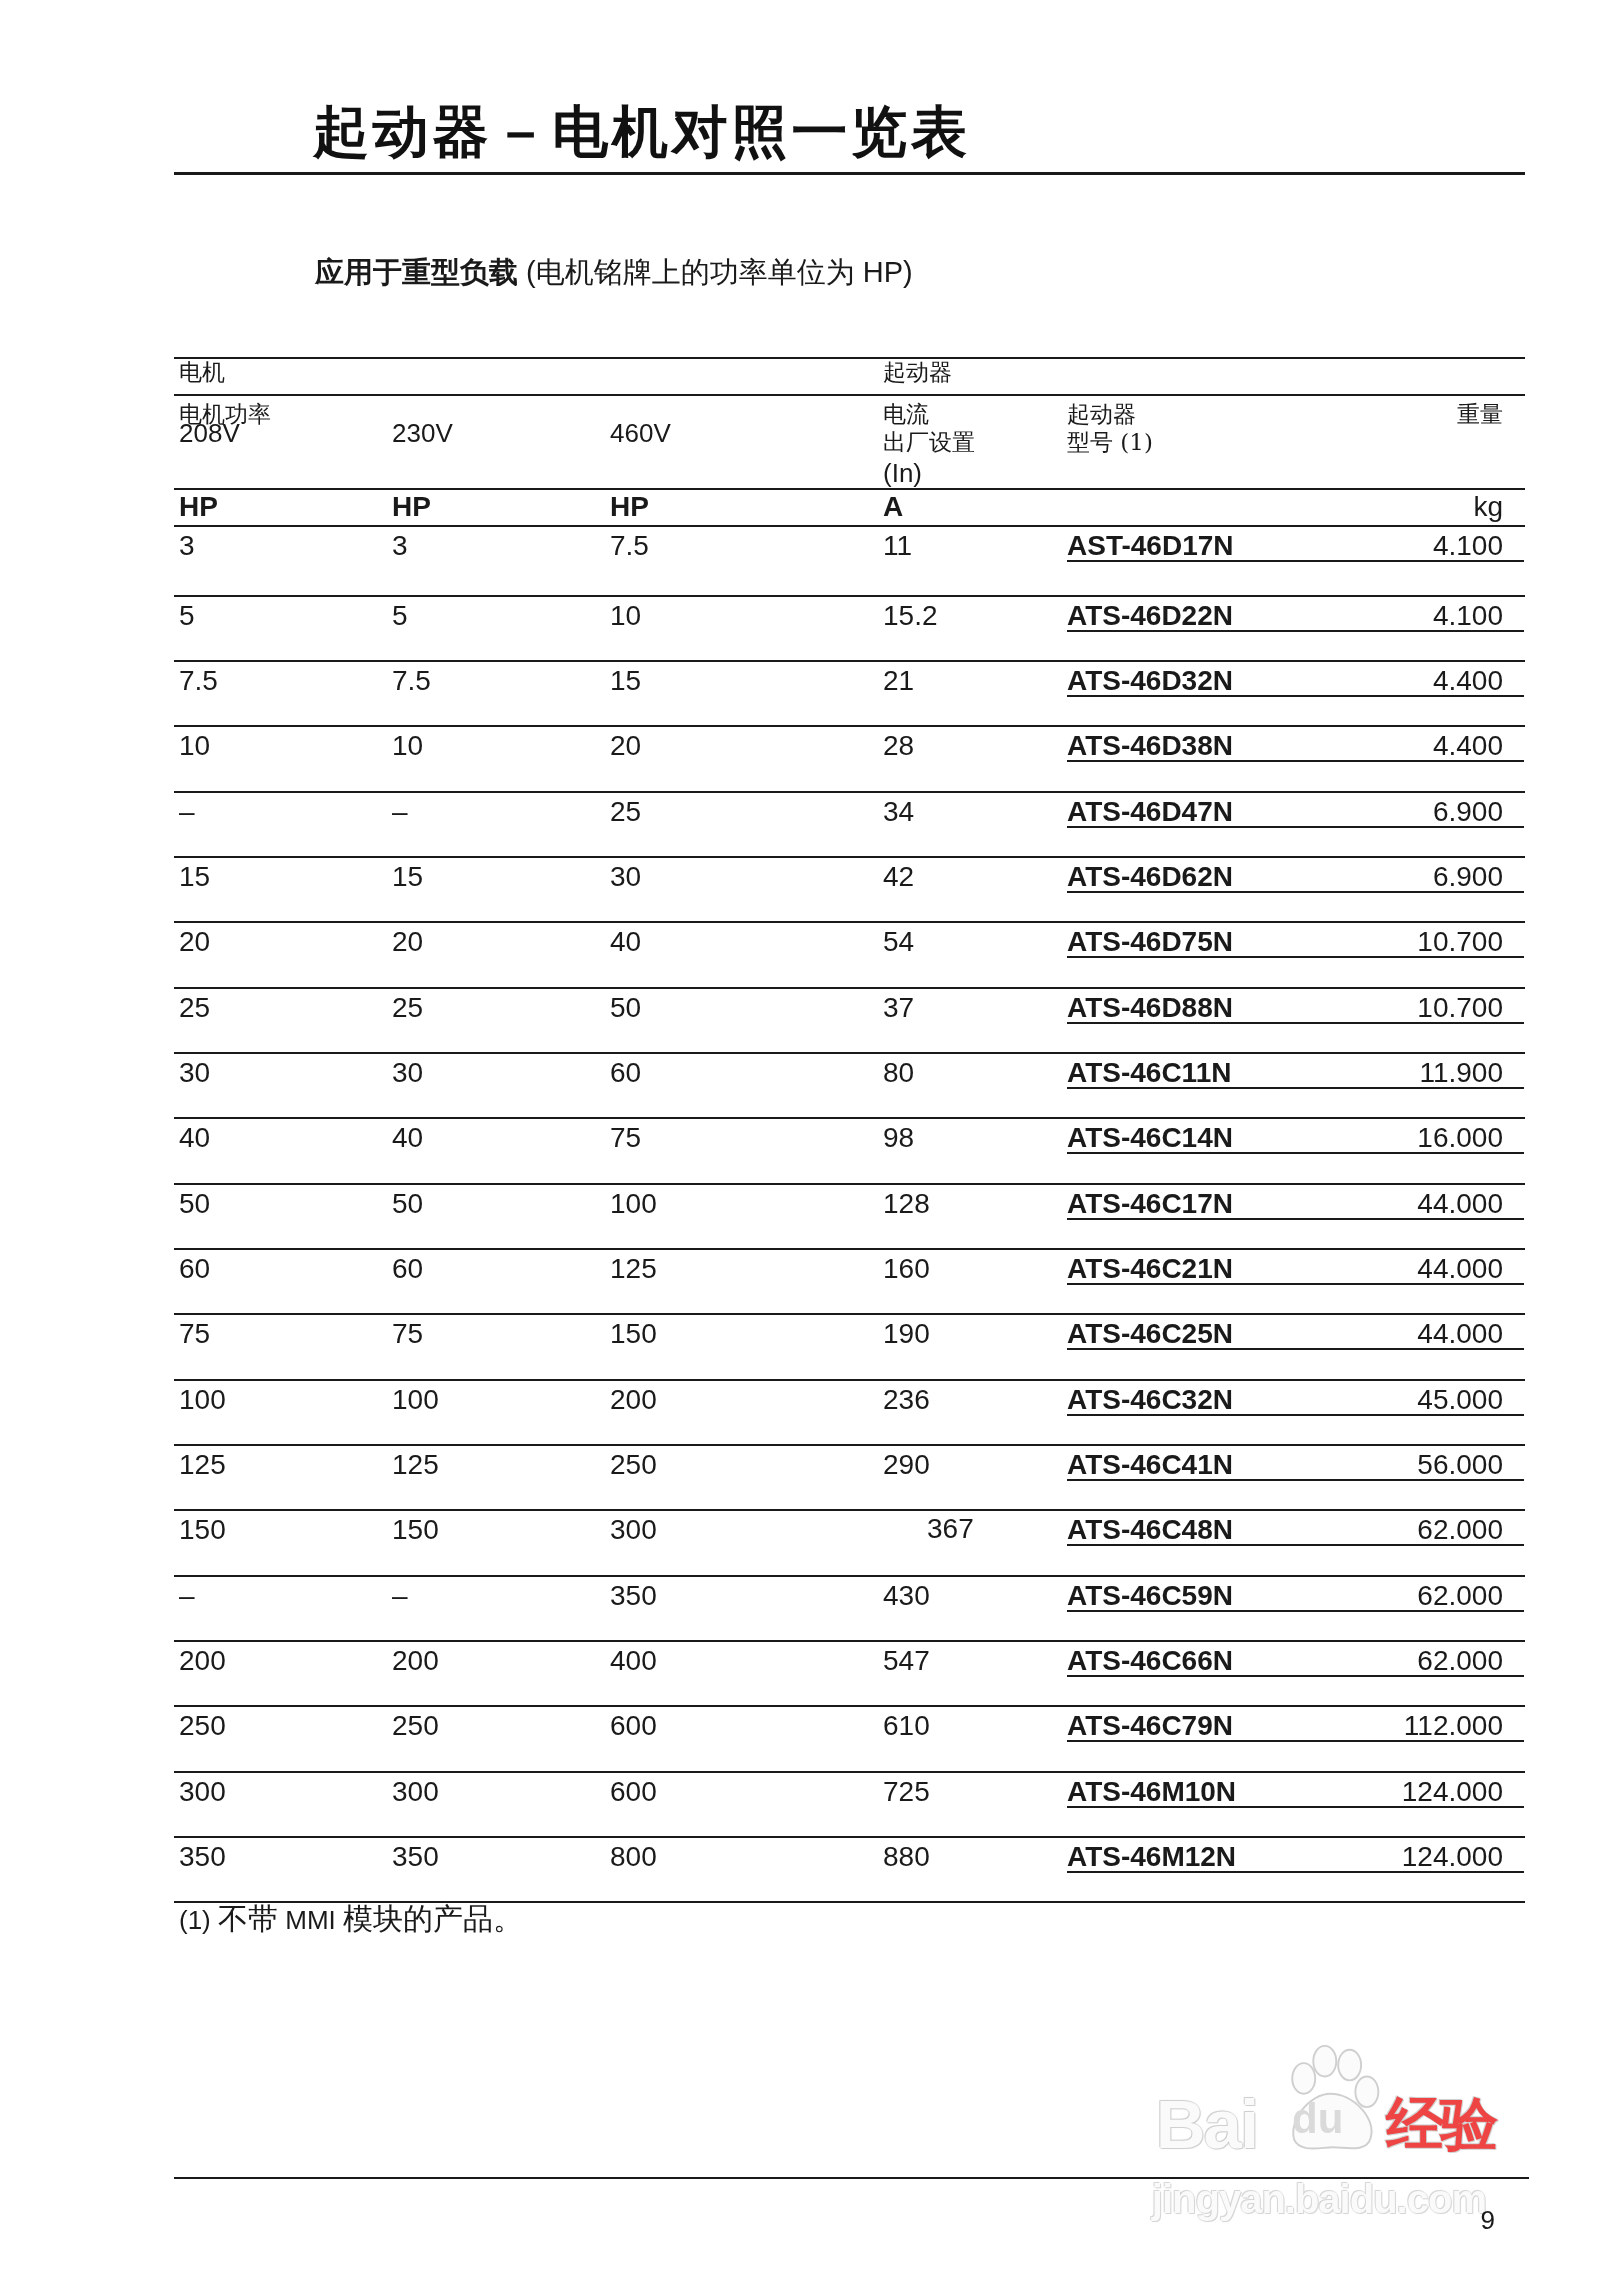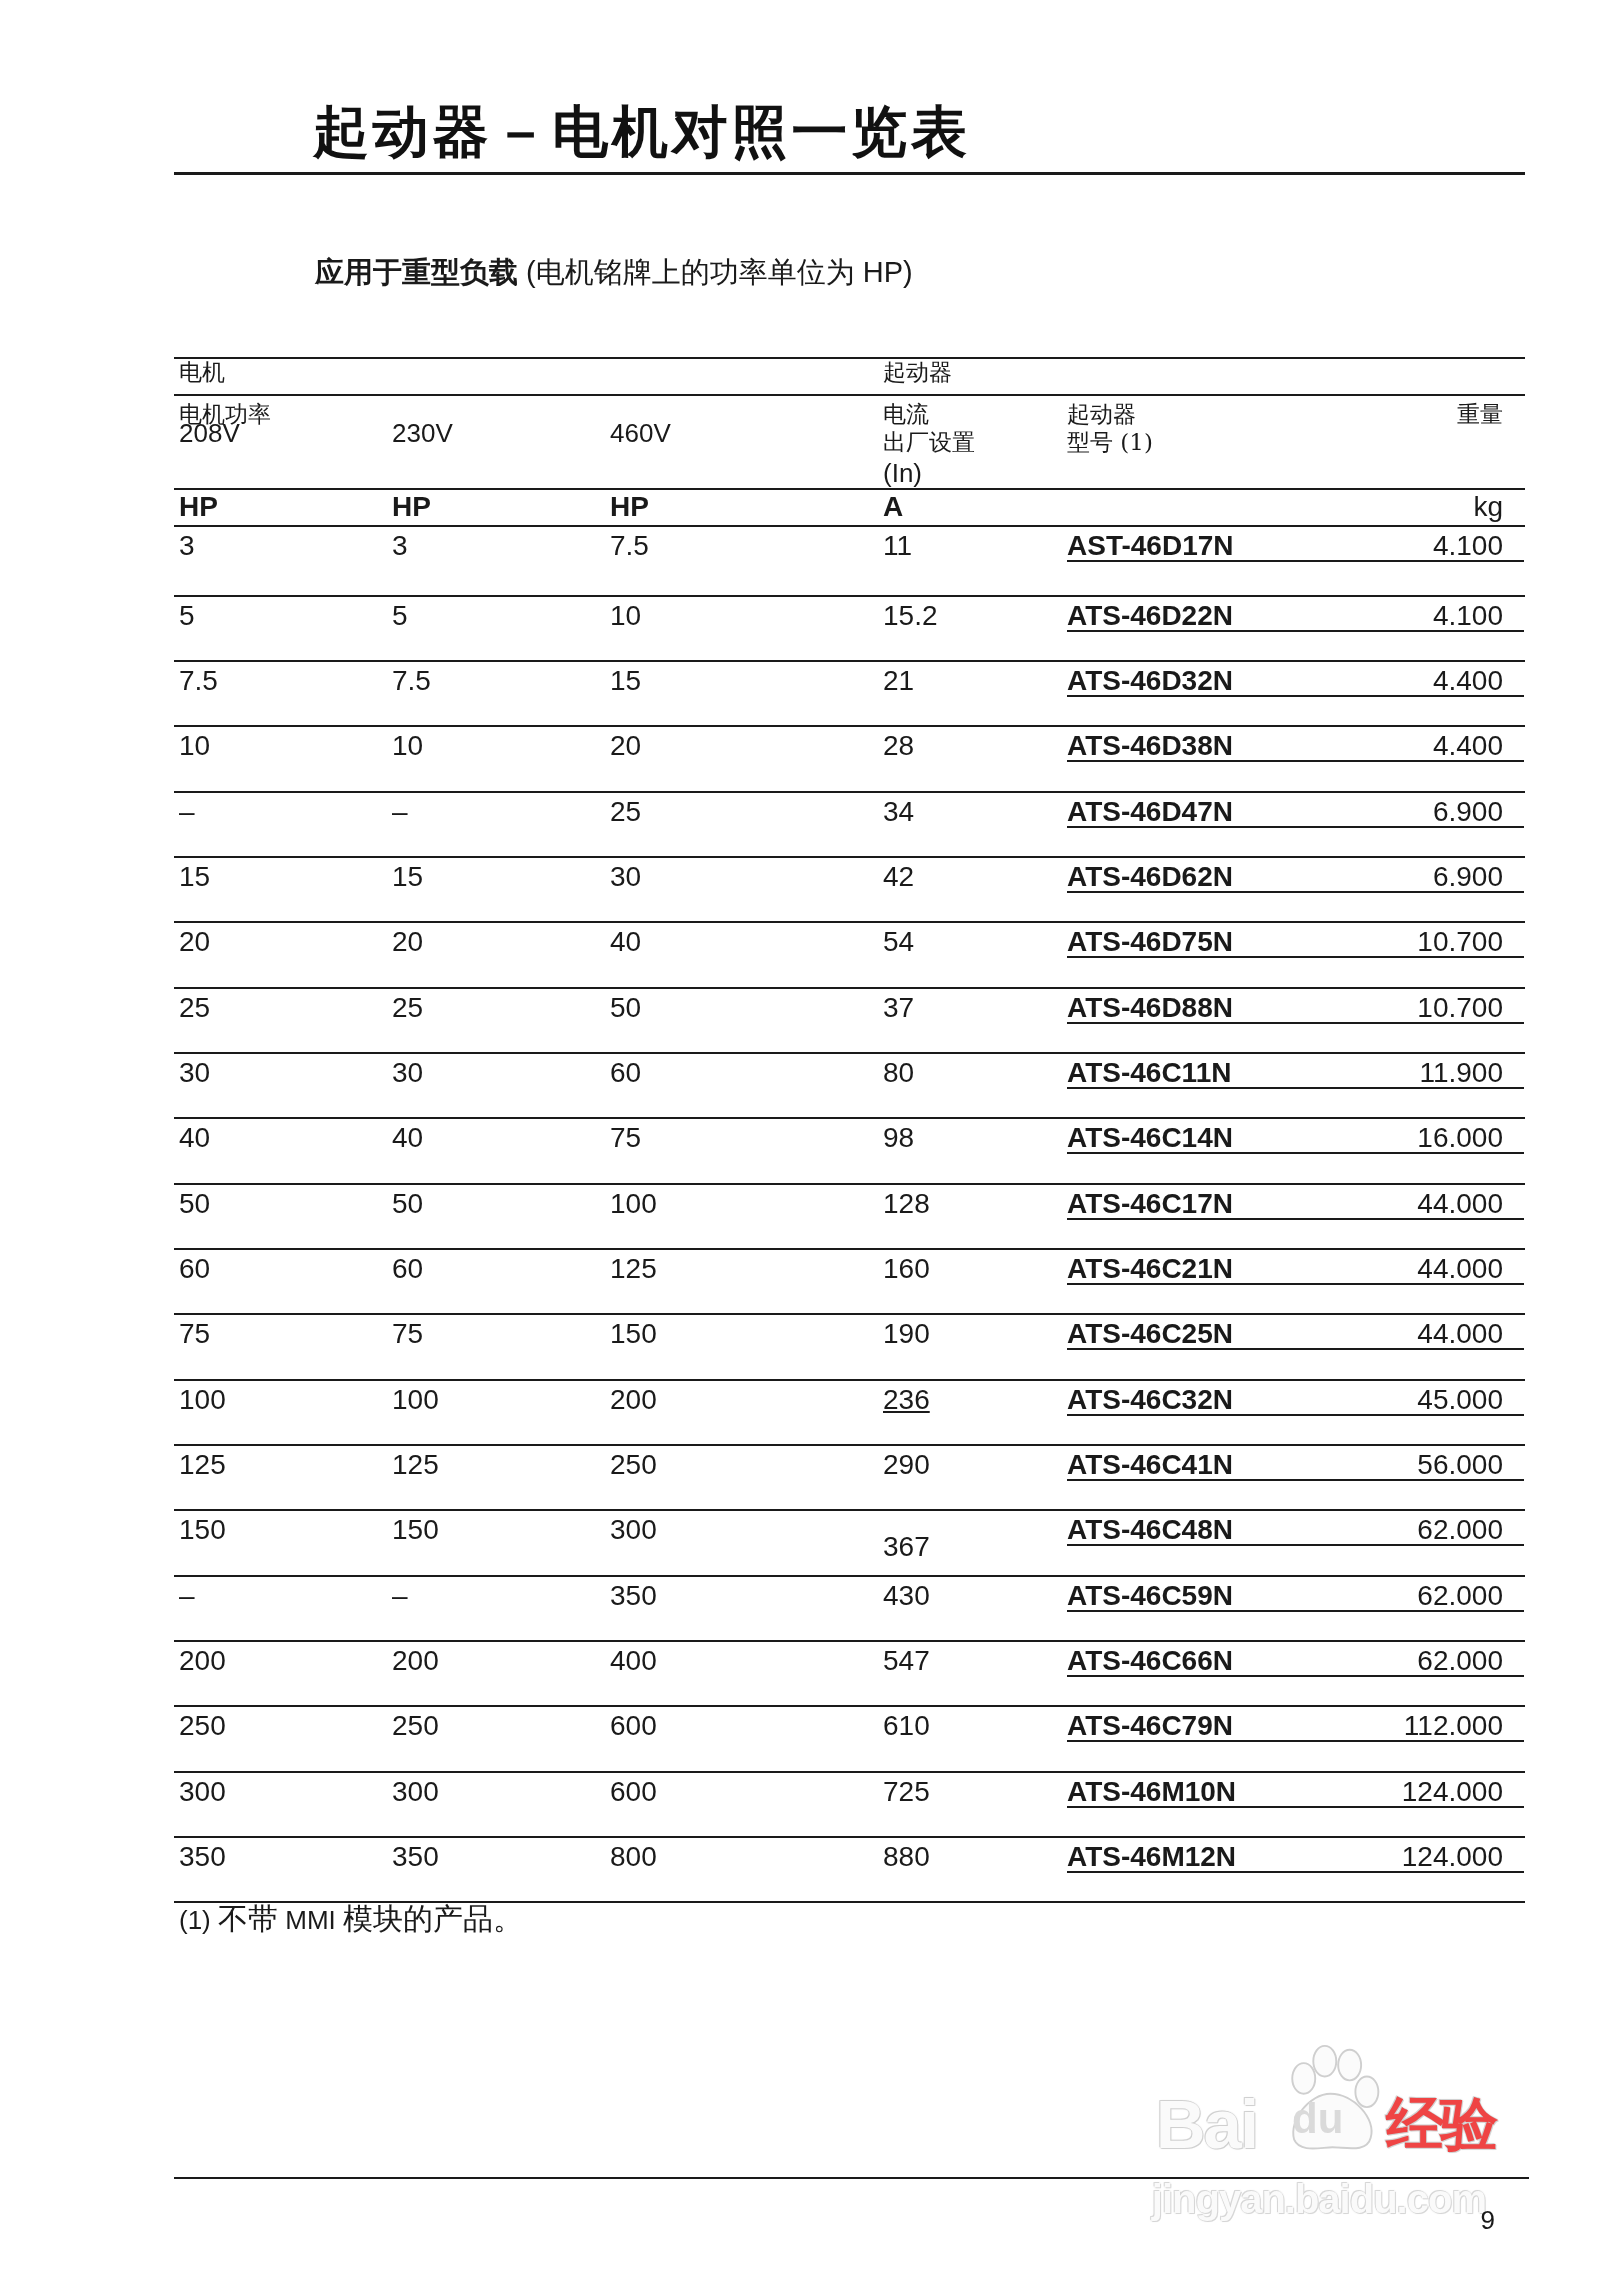--- a/index.html
+++ b/index.html
@@ -235,41 +235,41 @@
         <div class="cell c4" style="top: 3.8px;">190</div>
         <div class="cell c5 bold" style="top: 3.8px;">ATS-46C25N</div>
         <div class="cell c6" style="top: 3.8px;">44.000</div>
         <div class="uline" style="top: 35px;"></div>
       </div>
       <div class="row" style="top: 1379px;">
         <div class="hline" style="top: 0px;"></div>
         <div class="cell c1" style="top: 3.8px;">100</div>
         <div class="cell c2" style="top: 3.8px;">100</div>
         <div class="cell c3" style="top: 3.8px;">200</div>
-        <div class="cell c4" style="top: 3.8px; text-decoration: underline;">236</div>
+        <div class="cell c4" style="top: 3.8px;">236</div>
         <div class="cell c5 bold" style="top: 3.8px;">ATS-46C32N</div>
         <div class="cell c6" style="top: 3.8px;">45.000</div>
         <div class="uline" style="top: 35px;"></div>
       </div>
       <div class="row" style="top: 1444px;">
         <div class="hline" style="top: 0px;"></div>
         <div class="cell c1" style="top: 3.8px;">125</div>
         <div class="cell c2" style="top: 3.8px;">125</div>
         <div class="cell c3" style="top: 3.8px;">250</div>
         <div class="cell c4" style="top: 3.8px;">290</div>
         <div class="cell c5 bold" style="top: 3.8px;">ATS-46C41N</div>
         <div class="cell c6" style="top: 3.8px;">56.000</div>
         <div class="uline" style="top: 35px;"></div>
       </div>
       <div class="row" style="top: 1509px;">
         <div class="hline" style="top: 0px;"></div>
         <div class="cell c1" style="top: 3.8px;">150</div>
         <div class="cell c2" style="top: 3.8px;">150</div>
         <div class="cell c3" style="top: 3.8px;">300</div>
-        <div class="cell c4" style="top: 21px;">367</div>
+        <div class="cell c4" style="top: 3px; margin-left: 44px;">367</div>
         <div class="cell c5 bold" style="top: 3.8px;">ATS-46C48N</div>
         <div class="cell c6" style="top: 3.8px;">62.000</div>
         <div class="uline" style="top: 35px;"></div>
       </div>
       <div class="row" style="top: 1575px;">
         <div class="hline" style="top: 0px;"></div>
         <div class="cell c1" style="top: 3.8px;">–</div>
         <div class="cell c2" style="top: 3.8px;">–</div>
         <div class="cell c3" style="top: 3.8px;">350</div>
         <div class="cell c4" style="top: 3.8px;">430</div>

